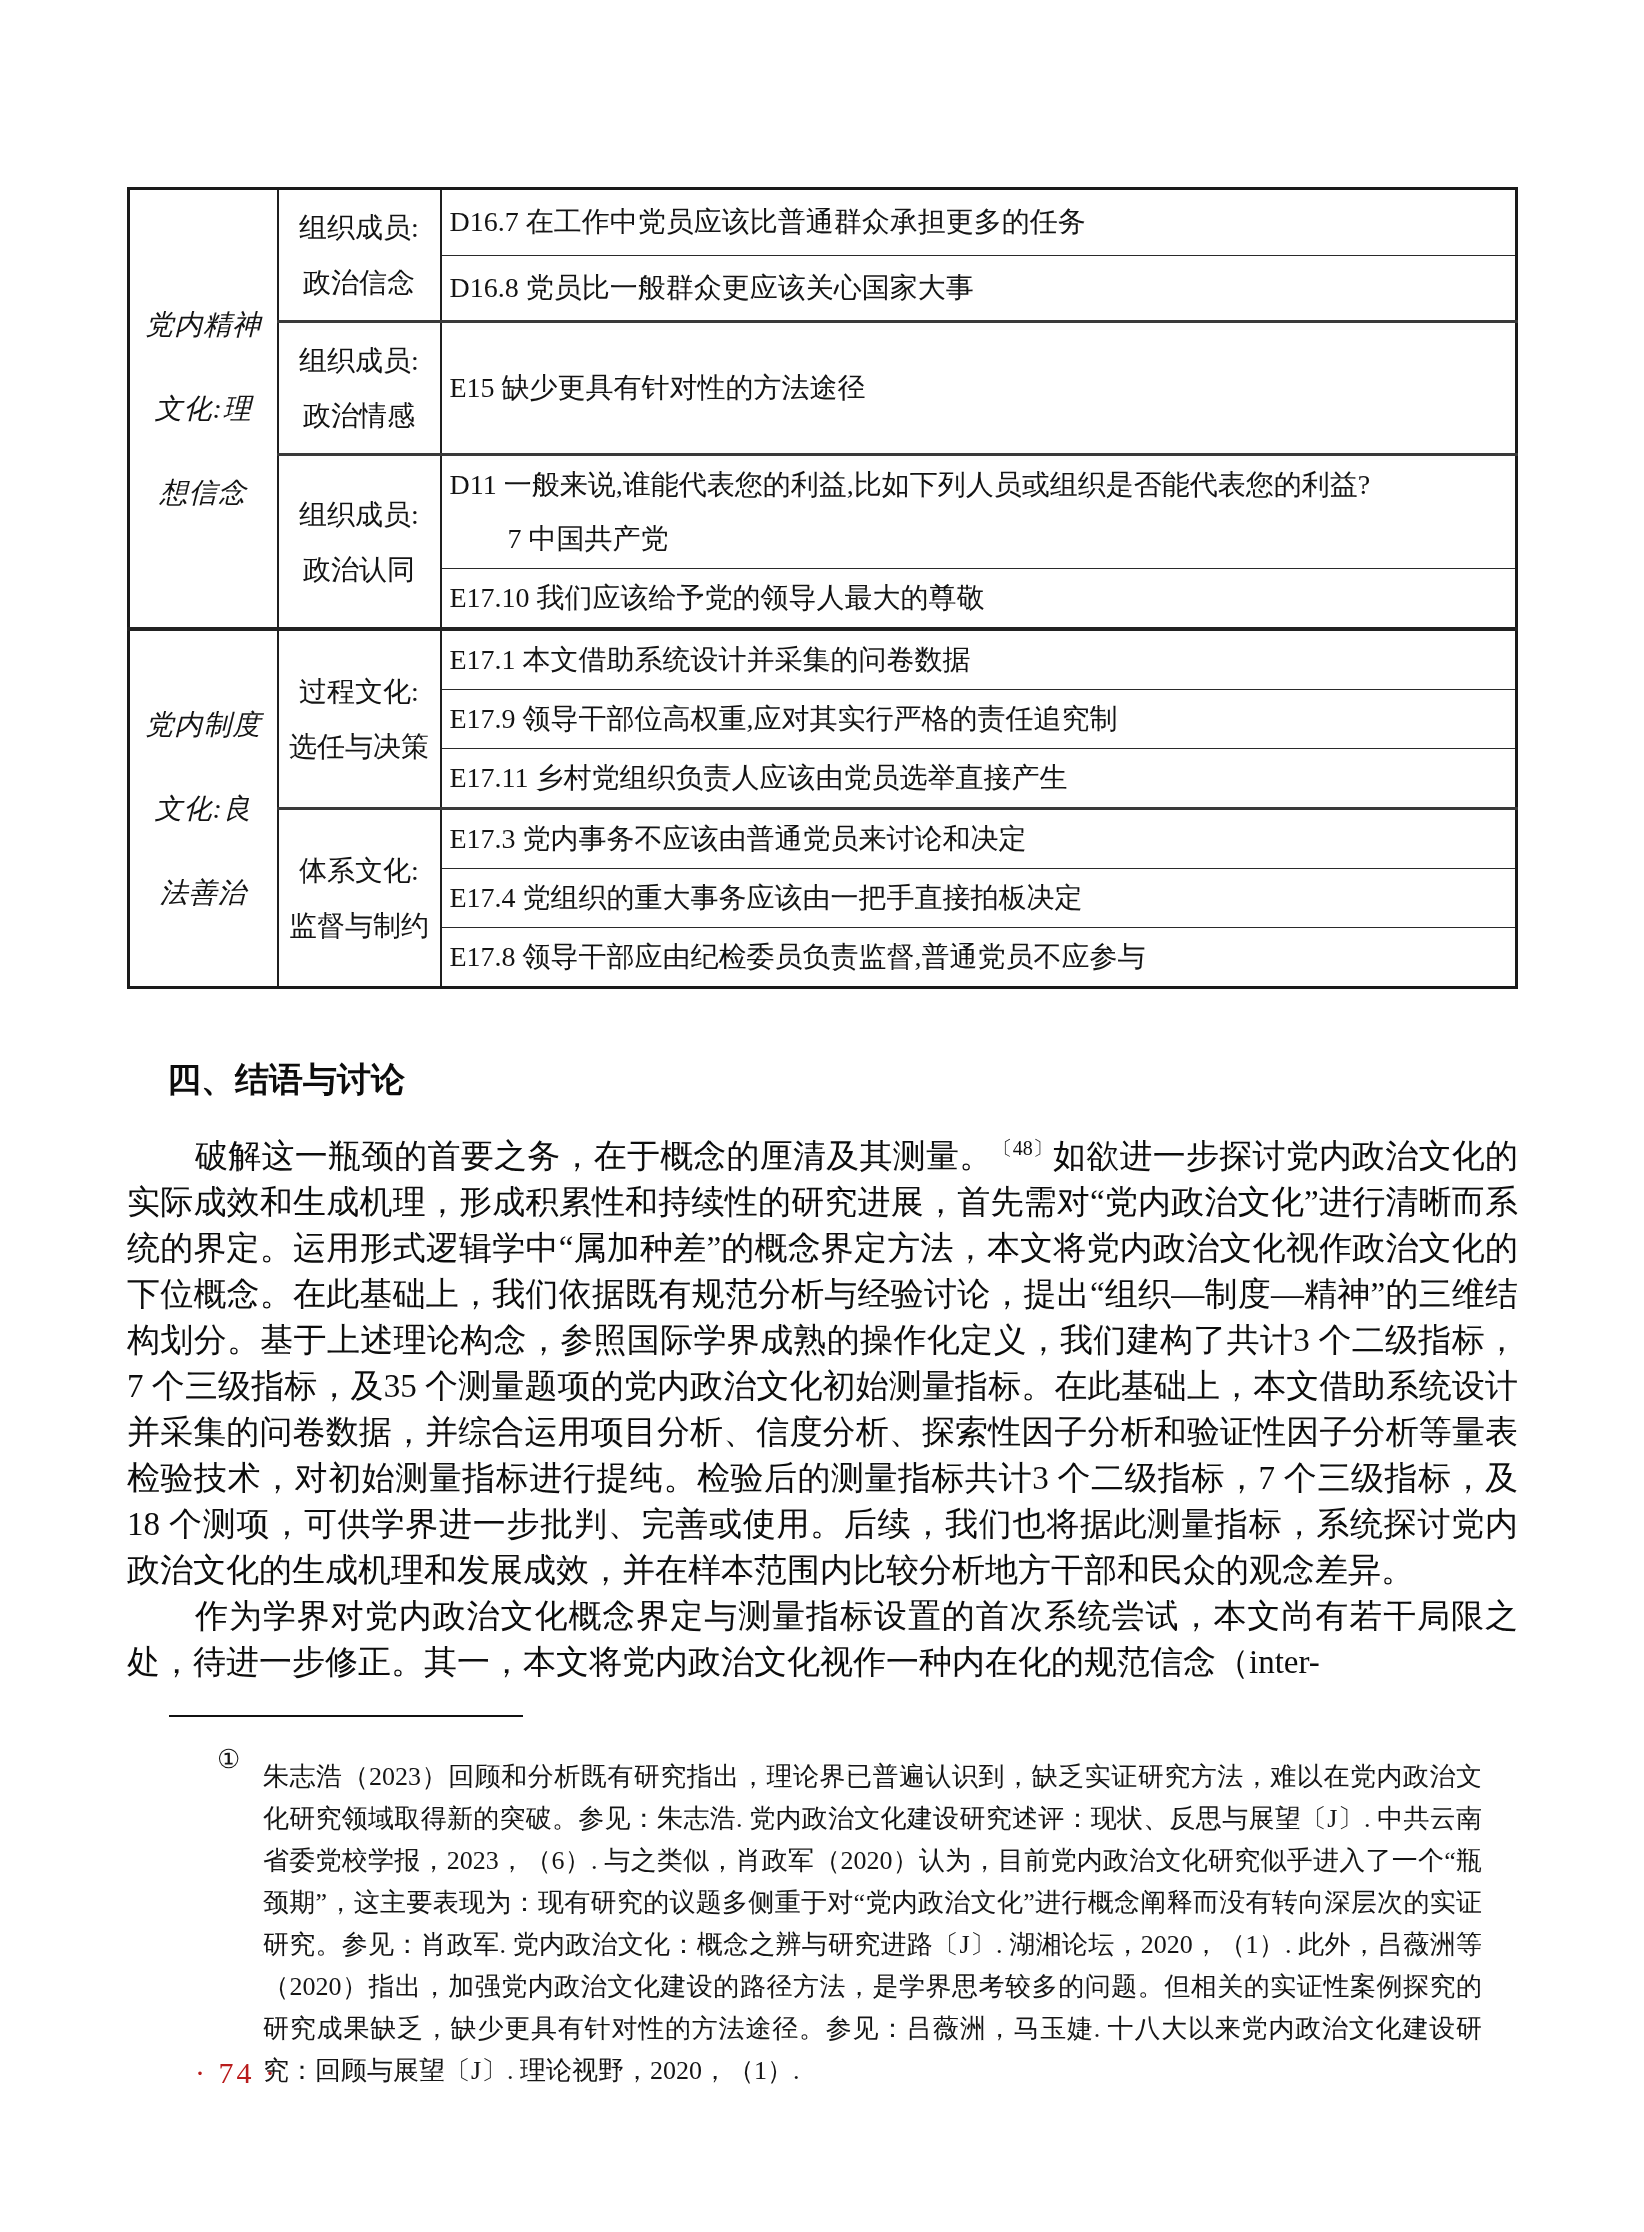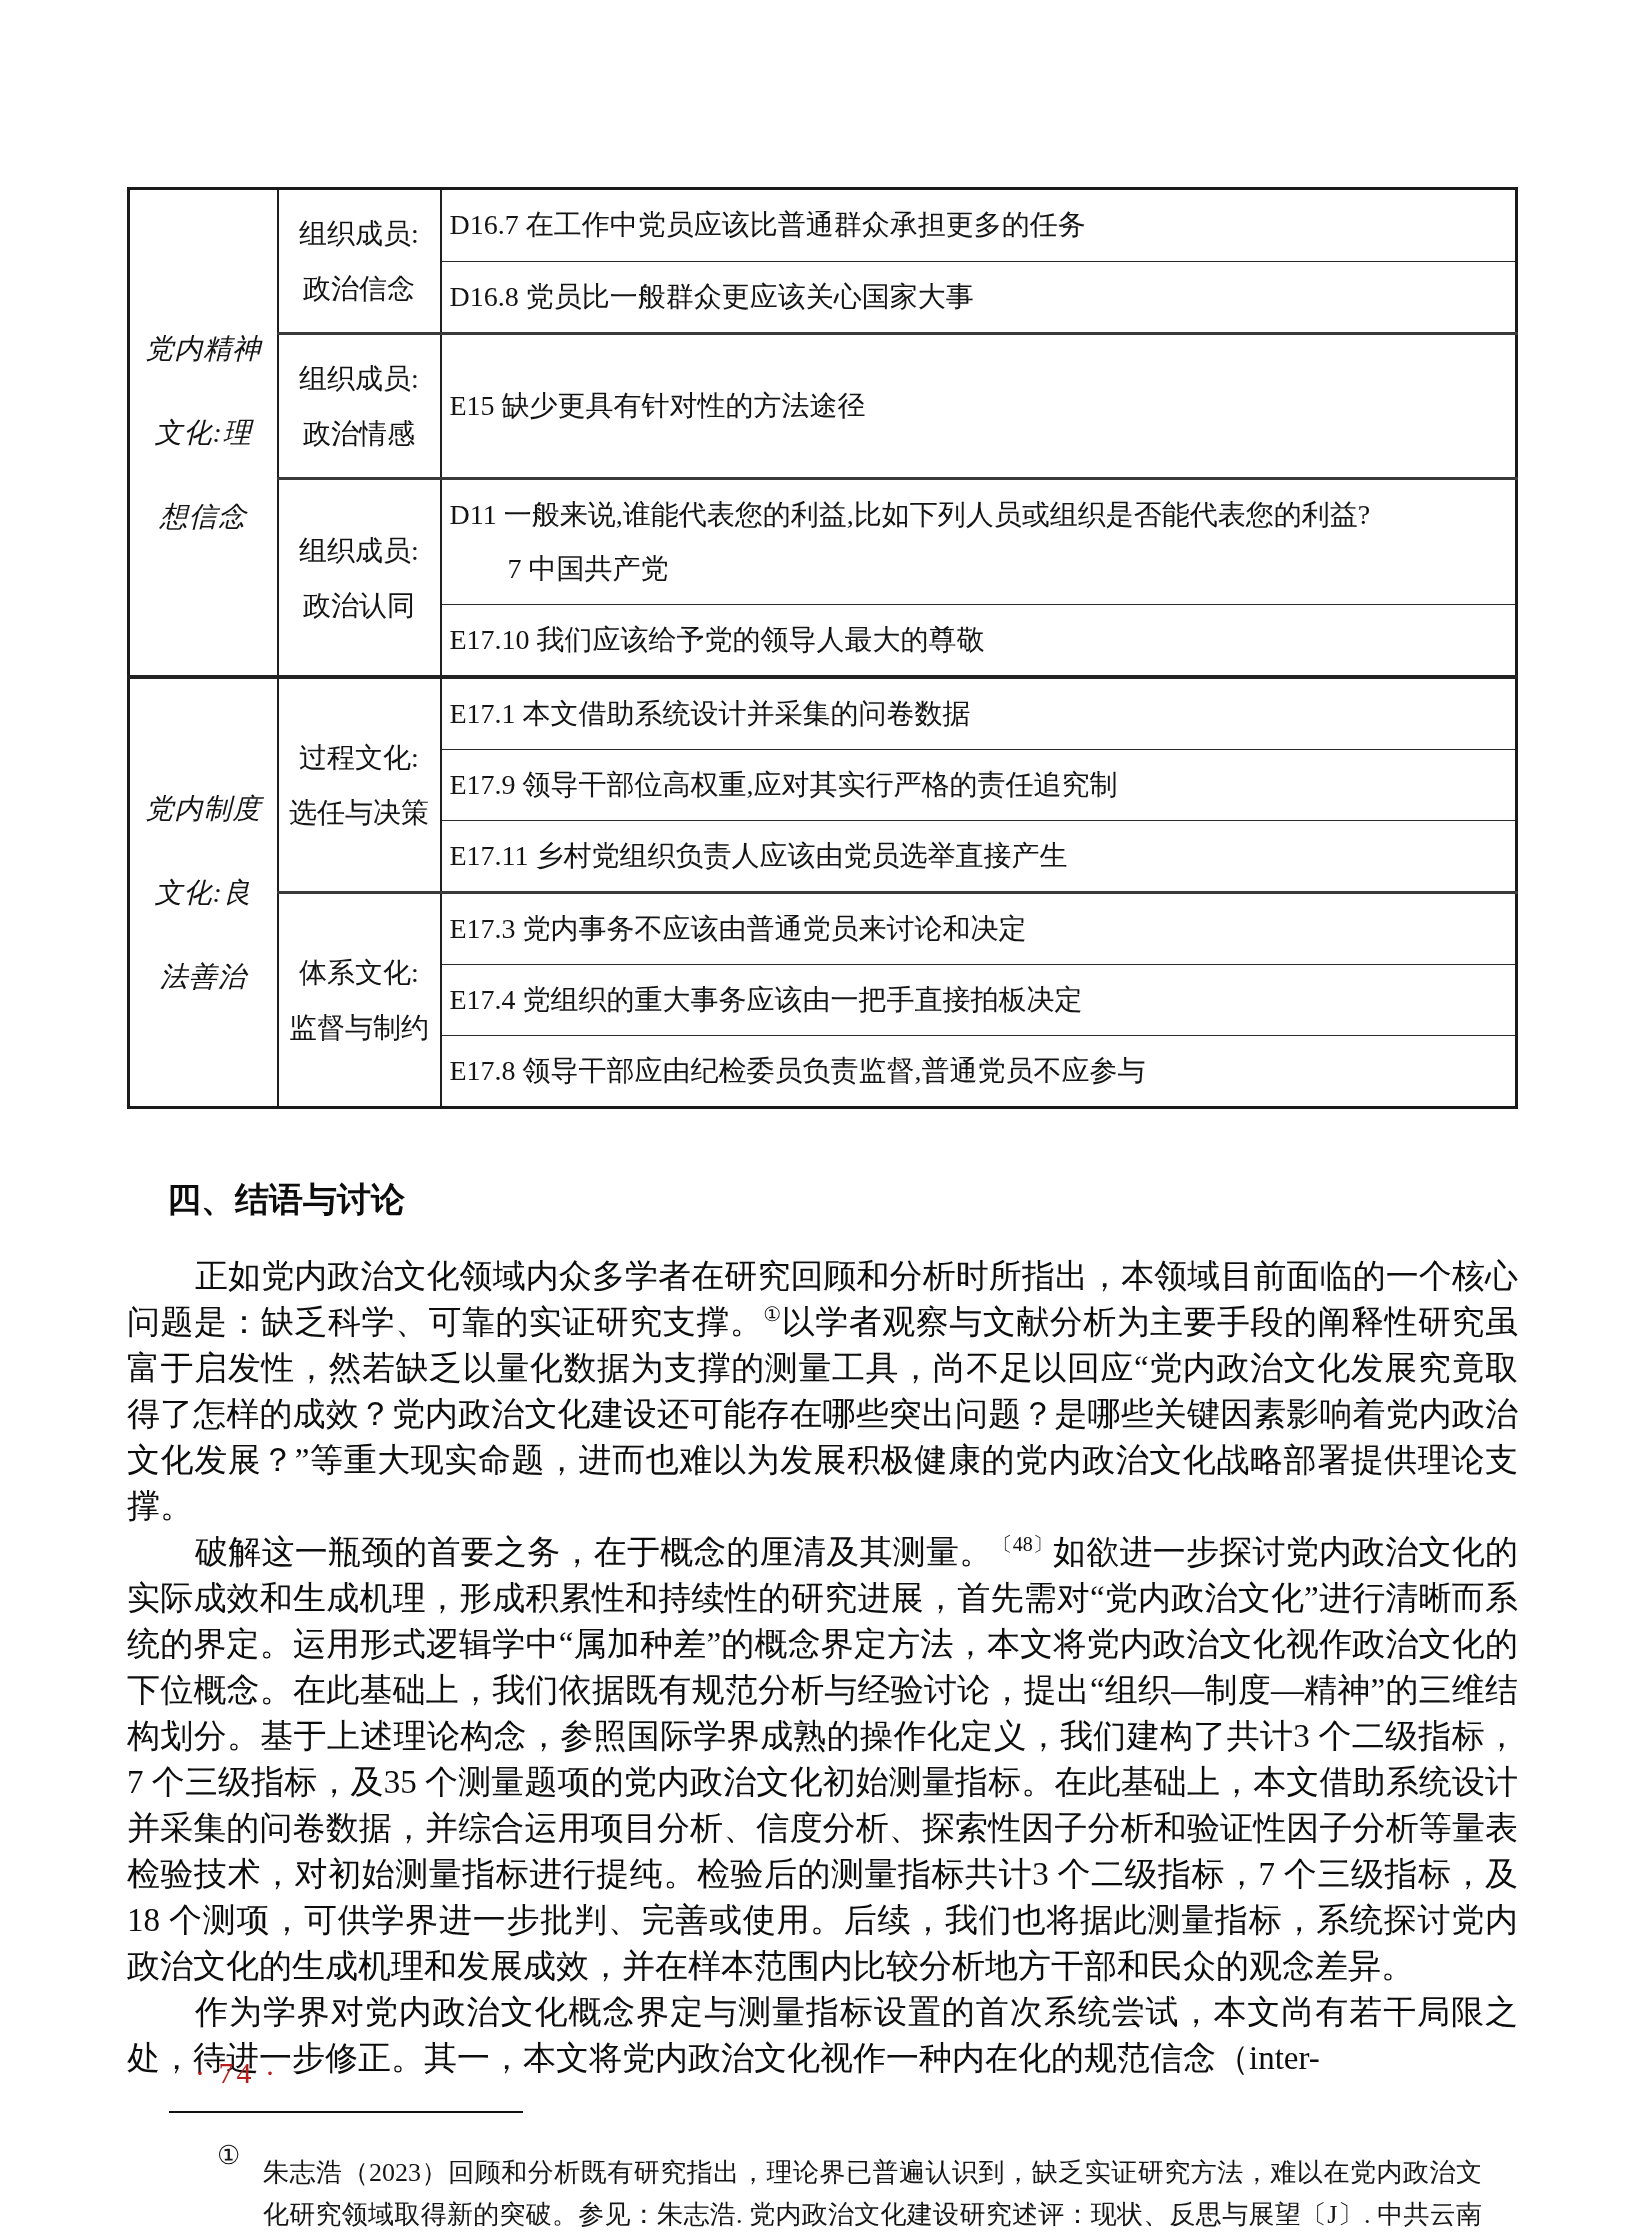--- a/index.html
+++ b/index.html
@@ -21,21 +21,21 @@
     border-collapse: collapse;
     font-size: 28px;
     color: #141414;
     table-layout: fixed;
   }
   table.mtable { border: 3px solid #1a1a1a; }
   table.mtable td {
     border-left: 2px solid #1f1f1f;
     border-right: 2px solid #1f1f1f;
     border-top: 1px solid #2a2a2a;
-    padding: 16px 8px;
+    padding: 10px 8px;
     vertical-align: middle;
   }
   td.c1 {
     text-align: center;
     white-space: pre-line;
     line-height: 84px;
     letter-spacing: 1px;
     font-style: italic;
   }
   td.c2 {
@@ -168,21 +168,20 @@
           <td class="c3">E17.4 党组织的重大事务应该由一把手直接拍板决定</td>
         </tr>
         <tr class="h1">
           <td class="c3">E17.8 领导干部应由纪检委员负责监督,普通党员不应参与</td>
         </tr>
       </tbody>
     </table>
 
     <div class="heading">四、结语与讨论</div>
 
-    <p class="para"><span>正如党内政治文化领域内众多学者在研究回顾和分析时所指出，本领域目前面临的一个核心问题是：缺乏科学、可靠的实证研究支撑。</span><sup class="fn-ref">①</sup><span>以学者观察与文献分析为主要手段的阐释性研究虽富于启发性，然若缺乏以量化数据为支撑的测量工具，尚不足以回应“党内政治文化发展究竟取得了怎样的成效？党内政治文化建设还可能存在哪些突出问题？是哪些关键因素影响着党内政治文化发展？”等重大现实命题，进而也难以为发展积极健康的党内政治文化战略部署提供理论支撑。</span></p>
 
     <p class="para"><span>破解这一瓶颈的首要之务，在于概念的厘清及其测量。</span><sup class="fn-ref">〔48〕</sup><span>如欲进一步探讨党内政治文化的实际成效和生成机理，形成积累性和持续性的研究进展，首先需对“党内政治文化”进行清晰而系统的界定。运用形式逻辑学中“属加种差”的概念界定方法，本文将党内政治文化视作政治文化的下位概念。在此基础上，我们依据既有规范分析与经验讨论，提出“组织—制度—精神”的三维结构划分。基于上述理论构念，参照国际学界成熟的操作化定义，我们建构了共计3 个二级指标，7 个三级指标，及35 个测量题项的党内政治文化初始测量指标。在此基础上，本文借助系统设计并采集的问卷数据，并综合运用项目分析、信度分析、探索性因子分析和验证性因子分析等量表检验技术，对初始测量指标进行提纯。检验后的测量指标共计3 个二级指标，7 个三级指标，及18 个测项，可供学界进一步批判、完善或使用。后续，我们也将据此测量指标，系统探讨党内政治文化的生成机理和发展成效，并在样本范围内比较分析地方干部和民众的观念差异。</span></p>
 
     <p class="para">作为学界对党内政治文化概念界定与测量指标设置的首次系统尝试，本文尚有若干局限之处，待进一步修正。其一，本文将党内政治文化视作一种内在化的规范信念（inter-</p>
 
     <div class="fn-sep"></div>
 
     <div class="footnote">
       <span class="fn-marker">①</span>
       <span class="fn-text">朱志浩（2023）回顾和分析既有研究指出，理论界已普遍认识到，缺乏实证研究方法，难以在党内政治文化研究领域取得新的突破。参见：朱志浩. 党内政治文化建设研究述评：现状、反思与展望〔J〕. 中共云南省委党校学报，2023，（6）. 与之类似，肖政军（2020）认为，目前党内政治文化研究似乎进入了一个“瓶颈期”，这主要表现为：现有研究的议题多侧重于对“党内政治文化”进行概念阐释而没有转向深层次的实证研究。参见：肖政军. 党内政治文化：概念之辨与研究进路〔J〕. 湖湘论坛，2020，（1）. 此外，吕薇洲等（2020）指出，加强党内政治文化建设的路径方法，是学界思考较多的问题。但相关的实证性案例探究的研究成果缺乏，缺少更具有针对性的方法途径。参见：吕薇洲，马玉婕. 十八大以来党内政治文化建设研究：回顾与展望〔J〕. 理论视野，2020，（1）.</span>

